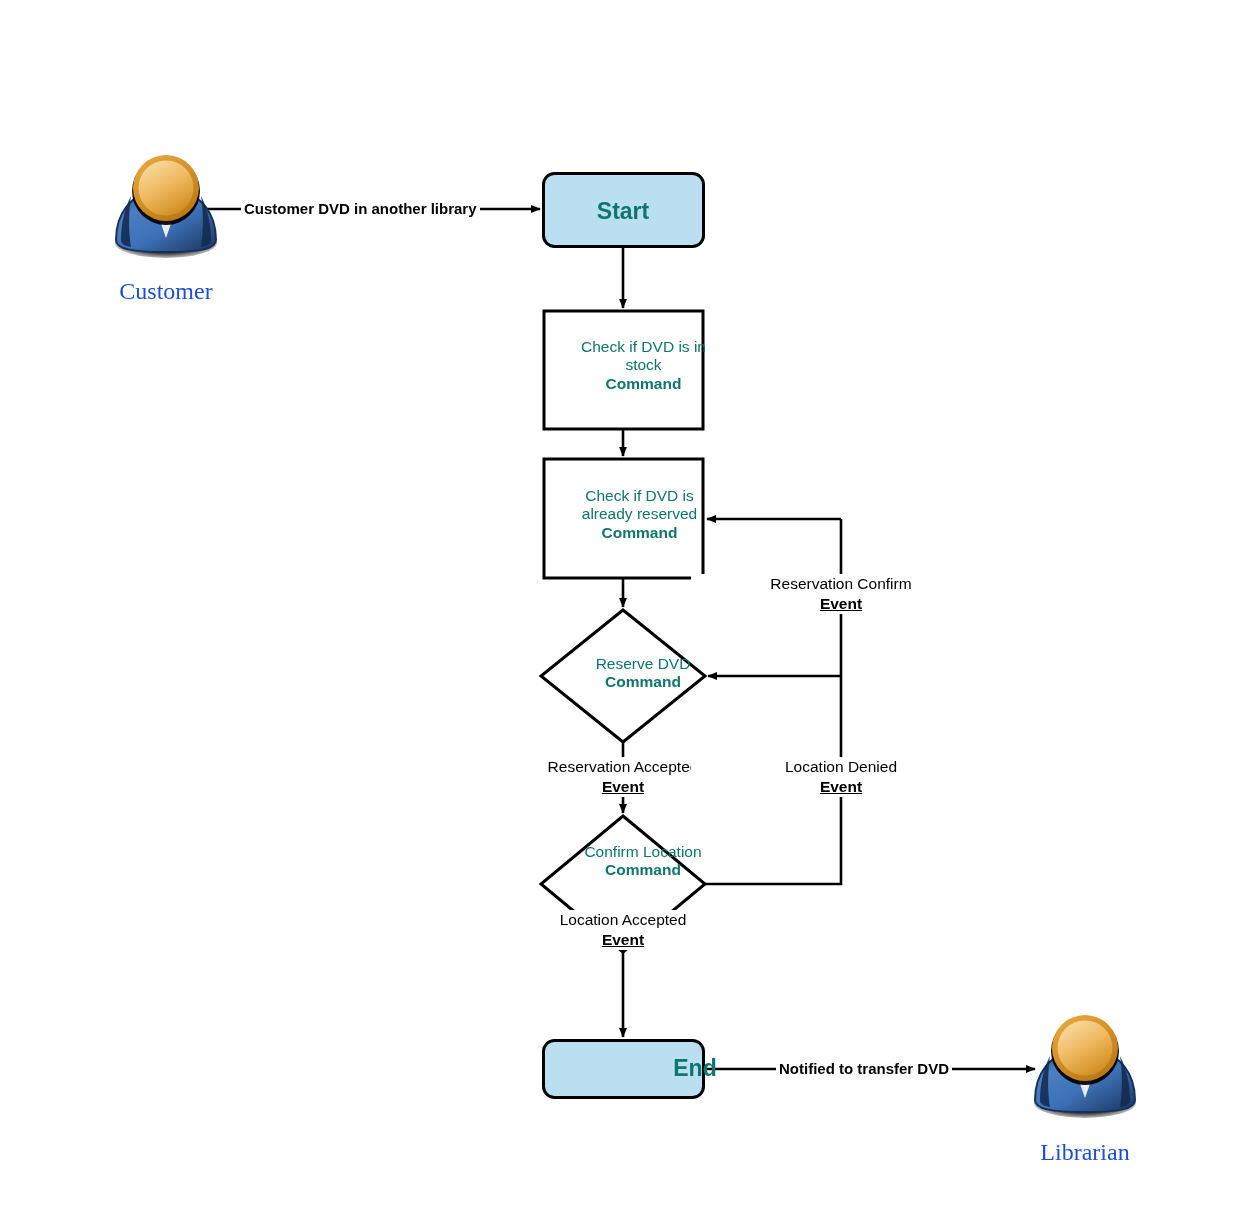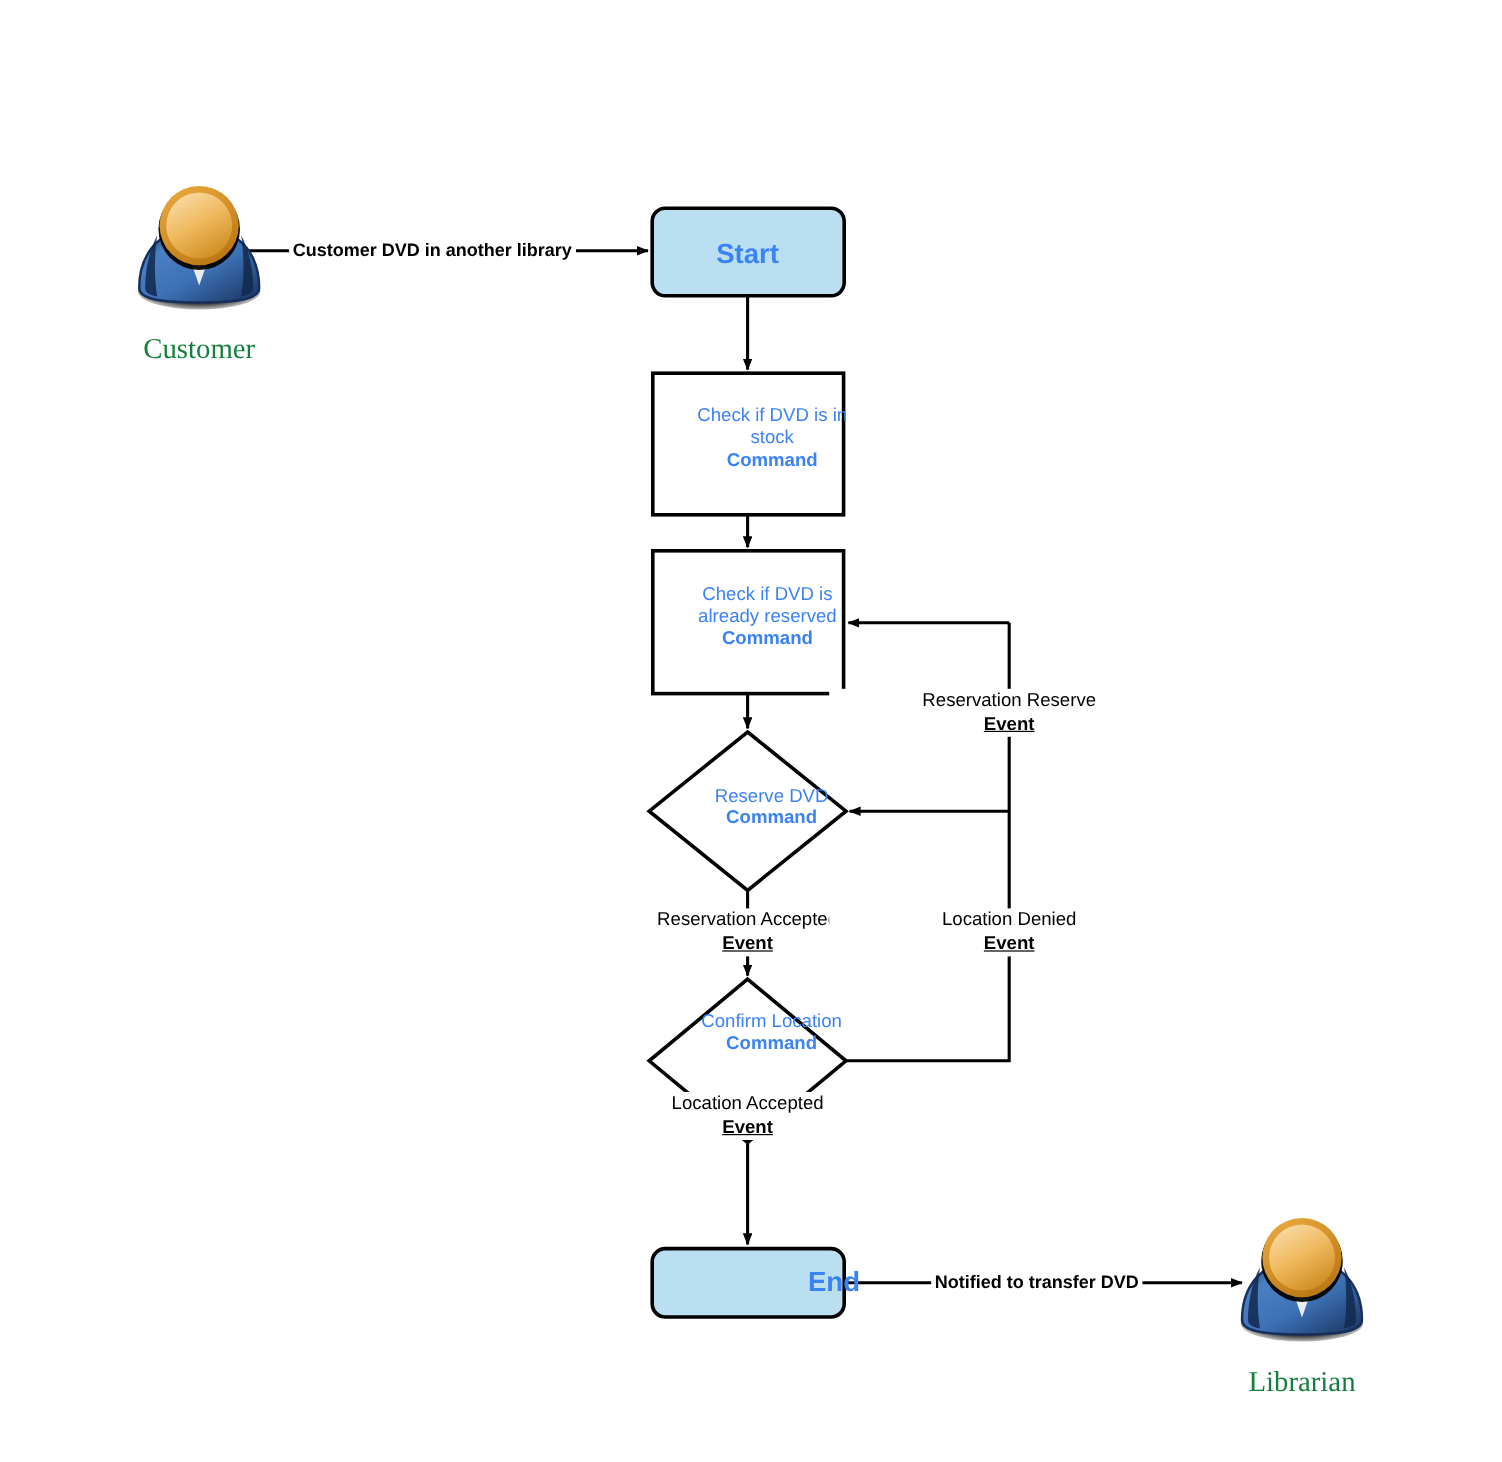--- a/index.html
+++ b/index.html
@@ -21,21 +21,21 @@
   svg.layer {
     position: absolute;
     left: 0;
     top: 0;
     width: 1252px;
     height: 1218px;
   }
   .shape-label {
     position: absolute;
     text-align: center;
-    color: #3b82f6;
+    color: #0f766e;
     font-family: "Liberation Sans", sans-serif;
     line-height: 1.18;
     pointer-events: none;
   }
   .terminator-label {
     font-size: 23px;
     font-weight: bold;
   }
   .node-text {
     font-size: 15.5px;
@@ -64,21 +64,21 @@
     font-size: 15px;
     font-weight: bold;
     font-family: "Liberation Sans", sans-serif;
     background: #ffffff;
     white-space: nowrap;
     padding: 0 3px;
   }
   .actor-name {
     position: absolute;
     text-align: center;
-    color: #15803d;
+    color: #1d4ed8;
     font-family: "Liberation Serif", serif;
     font-size: 24px;
     white-space: nowrap;
   }
 </style>
 </head>
 <body>
 
 <div id="canvas">
 
@@ -195,21 +195,21 @@
     <span>Reservation Accepted</span><br>
     <b>Event</b>
   </div>
 
   <div class="edge-label" style="left:473px; top:910px; width:300px;">
     <span>Location Accepted</span><br>
     <b>Event</b>
   </div>
 
   <div class="edge-label" style="left:691px; top:574px; width:300px;">
-    <span>Reservation Reserve</span><br>
+    <span>Reservation Confirm</span><br>
     <b>Event</b>
   </div>
 
   <div class="edge-label" style="left:691px; top:757px; width:300px;">
     <span>Location Denied</span><br>
     <b>Event</b>
   </div>
 
   <div class="edge-label-inline" style="left:776px; top:1060px;">Notified to transfer DVD</div>
 

